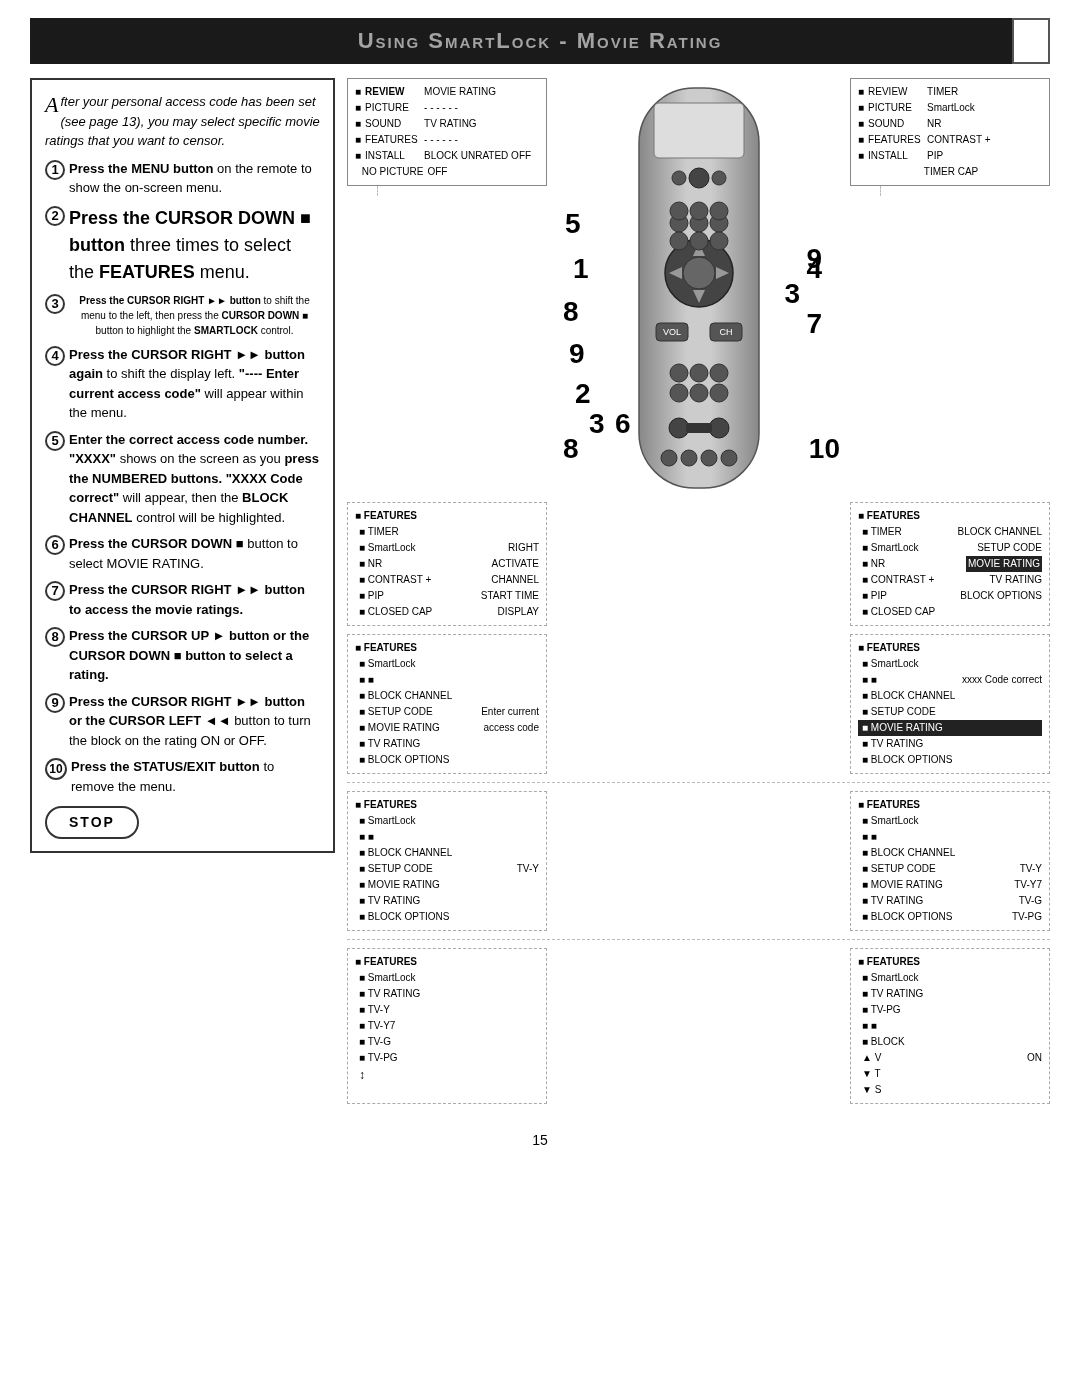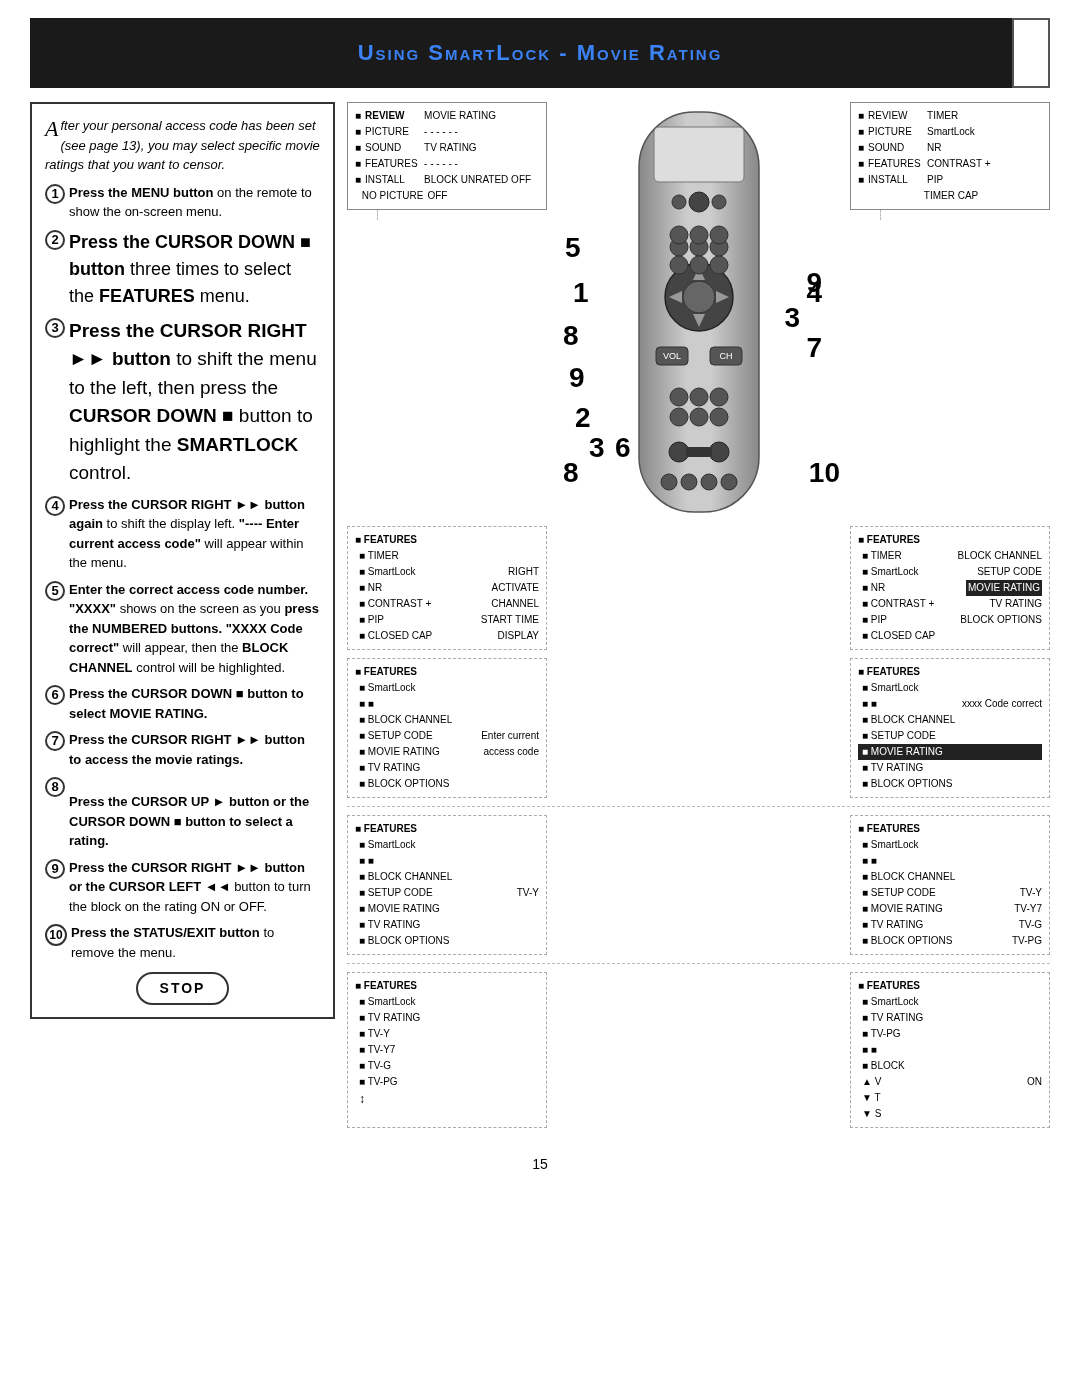--- a/index.html
+++ b/index.html
@@ -8,21 +8,21 @@
       font-family: Arial, sans-serif;
       width: 1080px;
       min-height: 1397px;
       position: relative;
       overflow-x: hidden;
     }
   </style>
 </head>
 <body>
 
-<div style="background:#1a1a1a; color:#3b82f6; text-align:center; padding:22px 60px; margin:18px 30px 0 30px; position:relative;">
+<div style="background:#1a1a1a; color:#a3a3a3; text-align:center; padding:10px 60px; margin:18px 30px 0 30px; position:relative;">
   <h1 style="font-size:22px; font-weight:bold; letter-spacing:2px; font-variant:small-caps;">Using SmartLock - Movie Rating</h1>
   <div style="position:absolute; right:0; top:0; width:38px; height:100%; background:#fff; border:2px solid #555;"></div>
 </div>
 
 <div style="display:flex; flex-direction:row; margin:14px 30px 0 30px; gap:0; align-items:flex-start;">
 
   <div style="width:305px; border:2px solid #333; padding:12px 13px; flex-shrink:0; font-size:12.5px; line-height:1.5;">
 
     <p style="font-style:italic; margin-bottom:8px; font-size:13px;">
       <span style="font-style:italic; font-size:22px; font-family:Georgia,serif; float:left; line-height:1; margin-right:2px; margin-top:2px;">A</span>fter your personal access code has been set (see page 13), you may select specific movie ratings that you want to censor.
@@ -34,60 +34,60 @@
       <span style="font-size:13px;"><strong>Press the MENU button</strong> on the remote to show the on-screen menu.</span>
     </div>
 
     <div style="display:flex; align-items:flex-start; gap:4px; margin-bottom:7px;">
       <span style="display:inline-flex; align-items:center; justify-content:center; width:20px; height:20px; border:2px solid #333; border-radius:50%; font-size:13px; font-weight:bold; flex-shrink:0; margin-top:1px;">2</span>
       <span style="font-size:18px;"><strong>Press the CURSOR DOWN ■ button</strong> three times to select the <strong>FEATURES</strong> menu.</span>
     </div>
 
     <div style="display:flex; align-items:flex-start; gap:4px; margin-bottom:7px;">
       <span style="display:inline-flex; align-items:center; justify-content:center; width:20px; height:20px; border:2px solid #333; border-radius:50%; font-size:13px; font-weight:bold; flex-shrink:0; margin-top:1px;">3</span>
-      <span style="font-size:19px;"><strong>Press the CURSOR RIGHT ►► button</strong> to shift the menu to the left, then press the <strong>CURSOR DOWN ■</strong> button to highlight the <strong>SMARTLOCK</strong> control.</span>
+      <span style="font-size:10px;text-align:center;"><strong>Press the CURSOR RIGHT ►► button</strong> to shift the menu to the left, then press the <strong>CURSOR DOWN ■</strong> button to highlight the <strong>SMARTLOCK</strong> control.</span>
     </div>
 
     <div style="display:flex; align-items:flex-start; gap:4px; margin-bottom:7px;">
       <span style="display:inline-flex; align-items:center; justify-content:center; width:20px; height:20px; border:2px solid #333; border-radius:50%; font-size:13px; font-weight:bold; flex-shrink:0; margin-top:1px;">4</span>
       <span style="font-size:13px;"><strong>Press the CURSOR RIGHT ►► button again</strong> to shift the display left. <strong>"---- Enter current access code"</strong> will appear within the menu.</span>
     </div>
 
     <div style="display:flex; align-items:flex-start; gap:4px; margin-bottom:7px;">
       <span style="display:inline-flex; align-items:center; justify-content:center; width:20px; height:20px; border:2px solid #333; border-radius:50%; font-size:13px; font-weight:bold; flex-shrink:0; margin-top:1px;">5</span>
       <span style="font-size:13px;"><strong>Enter the correct access code number. "XXXX"</strong> shows on the screen as you <strong>press the NUMBERED buttons. "XXXX Code correct"</strong> will appear, then the <strong>BLOCK CHANNEL</strong> control will be highlighted.</span>
     </div>
 
     <div style="display:flex; align-items:flex-start; gap:4px; margin-bottom:7px;">
       <span style="display:inline-flex; align-items:center; justify-content:center; width:20px; height:20px; border:2px solid #333; border-radius:50%; font-size:13px; font-weight:bold; flex-shrink:0; margin-top:1px;">6</span>
-      <span style="font-size:13px;font-weight:bold;"><strong>Press the CURSOR DOWN ■</strong> button to select MOVIE RATING.</span>
+      <span style="font-size:13px;"><strong>Press the CURSOR DOWN ■</strong> button to select MOVIE RATING.</span>
     </div>
 
     <div style="display:flex; align-items:flex-start; gap:4px; margin-bottom:7px;">
       <span style="display:inline-flex; align-items:center; justify-content:center; width:20px; height:20px; border:2px solid #333; border-radius:50%; font-size:13px; font-weight:bold; flex-shrink:0; margin-top:1px;">7</span>
       <span style="font-size:13px;"><strong>Press the CURSOR RIGHT ►► button to access the movie ratings.</strong></span>
     </div>
 
     <div style="display:flex; align-items:flex-start; gap:4px; margin-bottom:7px;">
       <span style="display:inline-flex; align-items:center; justify-content:center; width:20px; height:20px; border:2px solid #333; border-radius:50%; font-size:13px; font-weight:bold; flex-shrink:0; margin-top:1px;">8</span>
-      <span style="font-size:13px;margin-top:16px;"><strong>Press the CURSOR UP ► button or the CURSOR DOWN ■ button to select a rating.</strong></span>
+      <span style="font-size:13px;"><strong>Press the CURSOR UP ► button or the CURSOR DOWN ■ button to select a rating.</strong></span>
     </div>
 
     <div style="display:flex; align-items:flex-start; gap:4px; margin-bottom:7px;">
       <span style="display:inline-flex; align-items:center; justify-content:center; width:20px; height:20px; border:2px solid #333; border-radius:50%; font-size:13px; font-weight:bold; flex-shrink:0; margin-top:1px;">9</span>
       <span style="font-size:13px;"><strong>Press the CURSOR RIGHT ►► button or the CURSOR LEFT ◄◄</strong> button to turn the block on the rating ON or OFF.</span>
     </div>
 
 
     <div style="display:flex; align-items:flex-start; gap:4px; margin-bottom:10px;">
       <span style="display:inline-flex; align-items:center; justify-content:center; width:22px; height:22px; border:2px solid #333; border-radius:50%; font-size:12px; font-weight:bold; flex-shrink:0; margin-top:1px;">10</span>
       <span style="font-size:13px;"><strong>Press the STATUS/EXIT button</strong> to remove the menu.</span>
     </div>
 
-    <div style="text-align:center; ">
+    <div style="">
       <span style="display:inline-block; border:2px solid #333; border-radius:22px; padding:4px 22px; font-weight:bold; font-size:14px; letter-spacing:2px;">STOP</span>
     </div>
   </div>
 
   <div style="flex:1; padding-left:12px; display:flex; flex-direction:column; gap:0;">
 
     <div style="display:flex; flex-direction:row; gap:8px; align-items:flex-start;">
 
       <div style="display:flex; flex-direction:column; gap:0; width:200px; flex-shrink:0;">
 

